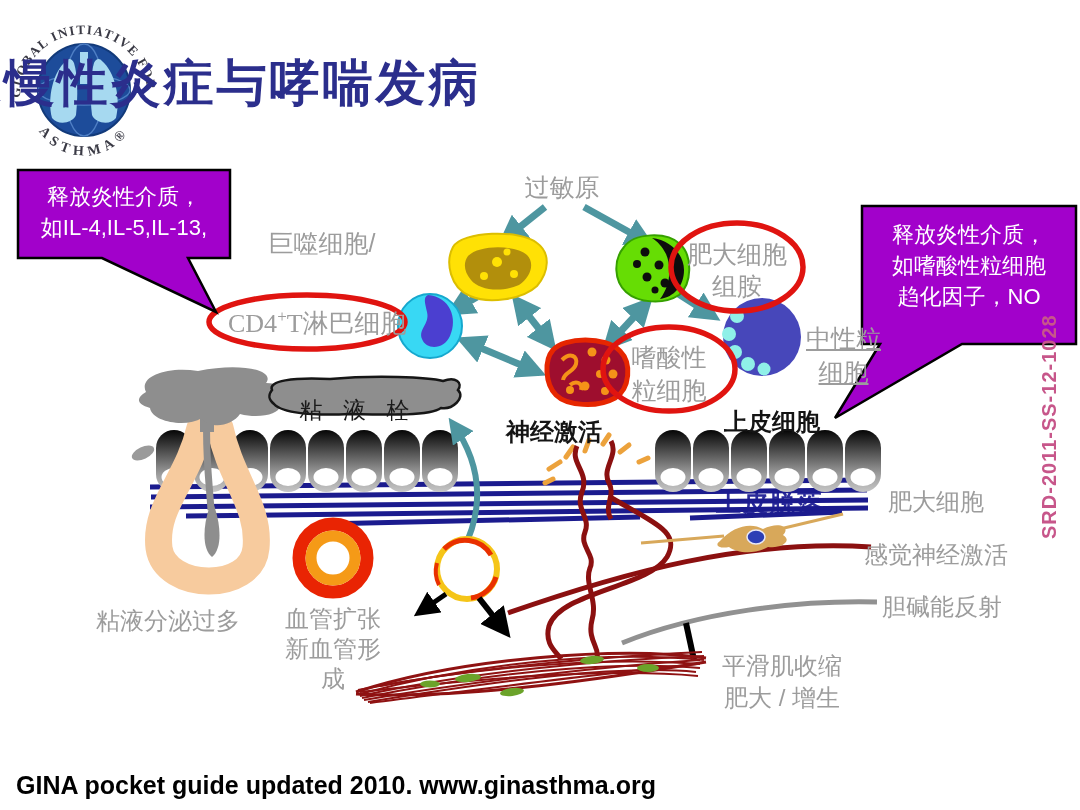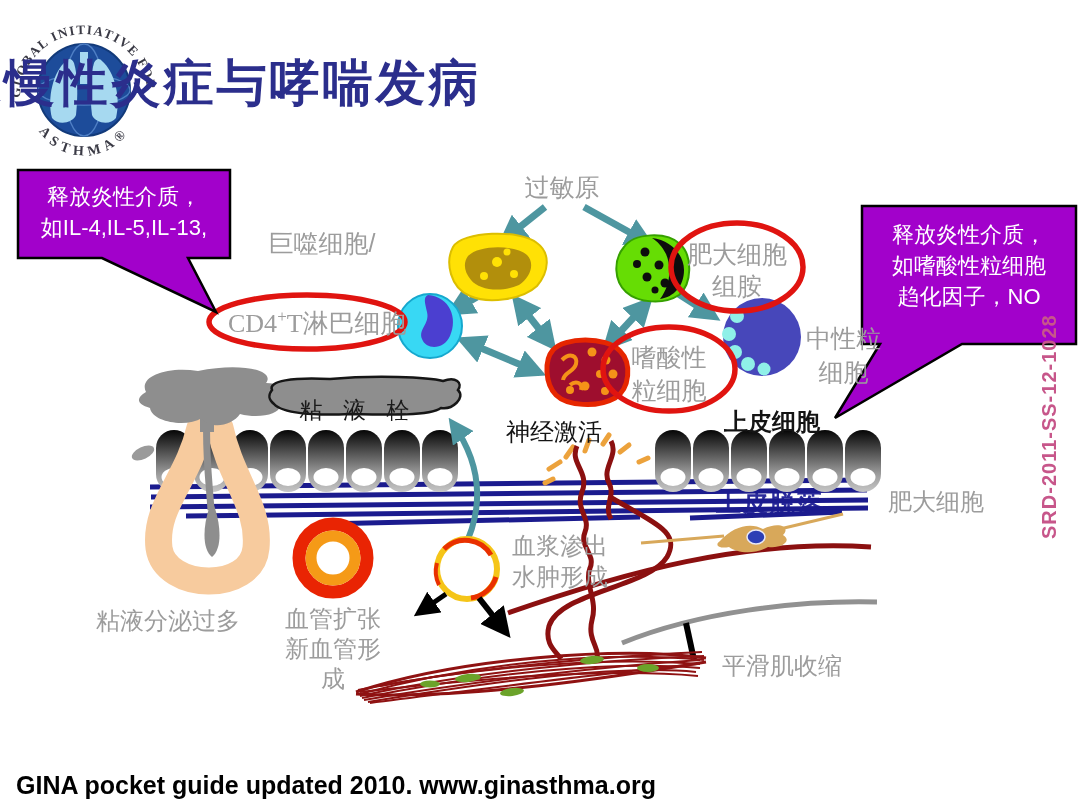--- a/index.html
+++ b/index.html
@@ -15,24 +15,24 @@
          color:#2B2E8C;letter-spacing:3px;}
   #callout-left-text{left:124px;top:181px;width:200px;font-size:22px;line-height:31px;
          color:#fff;z-index:4;}
   #callout-right-text{left:969px;top:219px;width:206px;font-size:22px;line-height:31px;
          color:#fff;z-index:4;}
   #lbl-allergen{left:562px;top:171px;font-size:25px;}
   #lbl-macrophage{left:322px;top:228px;font-size:25px;line-height:31px;}
   #lbl-cd4{left:228px;top:306px;font-size:26px;font-family:"Liberation Serif",serif;}
   #lbl-cd4 sup{font-size:17px;}
   #lbl-mast{left:737px;top:238px;font-size:25px;line-height:32px;}
-  #lbl-neutrophil{left:806px;top:321px;font-size:25px;line-height:34px;}
+  #lbl-neutrophil{left:806px;top:321px;font-size:25px;line-height:34px;text-decoration:underline;}
   #lbl-eosinophil{left:669px;top:341px;font-size:25px;line-height:33px;}
   #lbl-mucus-plug{left:358px;top:379px;font-size:23px;color:#1a1a1a;letter-spacing:7px;font-weight:500;margin-top:16px;}
-  #lbl-nerve-activation{left:506px;top:416px;font-size:24px;font-weight:400;}
+  #lbl-nerve-activation{left:506px;top:416px;font-size:24px;font-weight:700;}
   #lbl-epithelial-cells{left:724px;top:406px;font-size:24px;font-weight:600;}
   #lbl-epithelial-fibrosis{left:888px;top:486px;font-size:24px;}
   #lbl-sensory{left:864px;top:539px;font-size:24px;}
   #lbl-cholinergic{left:882px;top:591px;font-size:24px;}
   #lbl-plasma{left:512px;top:530px;font-size:24px;line-height:31px;}
   #lbl-mucus-hyper{left:84px;top:605px;font-size:24px;margin-left:12px;}
   #lbl-vasodilation{left:333px;top:604px;font-size:24px;line-height:30px;}
   #lbl-smooth-muscle{left:722px;top:650px;font-size:24px;line-height:32px;}
   #watermark{left:1038px;top:294px;height:245px;writing-mode:vertical-rl;transform:rotate(180deg);
          font-size:20px;font-weight:bold;color:#C7568A;letter-spacing:1px;}
@@ -306,36 +306,35 @@
   </div>
 
   <div class="txt ctr" id="lbl-mucus-plug">粘 液 栓</div>
 
   <div class="txt blk" id="lbl-nerve-activation">神经激活</div>
 
   <div class="txt blk" id="lbl-epithelial-cells">上皮细胞</div>
 
   <div class="txt gray" id="lbl-epithelial-fibrosis">肥大细胞</div>
 
-
-
-  <div class="txt gray" id="lbl-plasma">
-    <div>血浆渗出</div>
-    <div>水肿形成</div>
-  </div>
+  <div class="txt gray" id="lbl-sensory">感觉神经激活</div>
+
+  <div class="txt gray" id="lbl-cholinergic">胆碱能反射</div>
+
 
   <div class="txt gray" id="lbl-mucus-hyper">粘液分泌过多</div>
 
   <div class="txt ctr gray" id="lbl-vasodilation">
     <div>血管扩张</div>
     <div>新血管形</div>
     <div>成</div>
   </div>
 
   <div class="txt gray" id="lbl-smooth-muscle">
     <div>平滑肌收缩</div>
+    <div>肥大 / 增生</div>
   </div>
 
   <div class="txt" id="watermark">SRD-2011-SS-12-1028</div>
 
   <div class="txt" id="footer">GINA pocket guide updated 2010. www.ginasthma.org</div>
 
 </div>
 
 </body></html>

